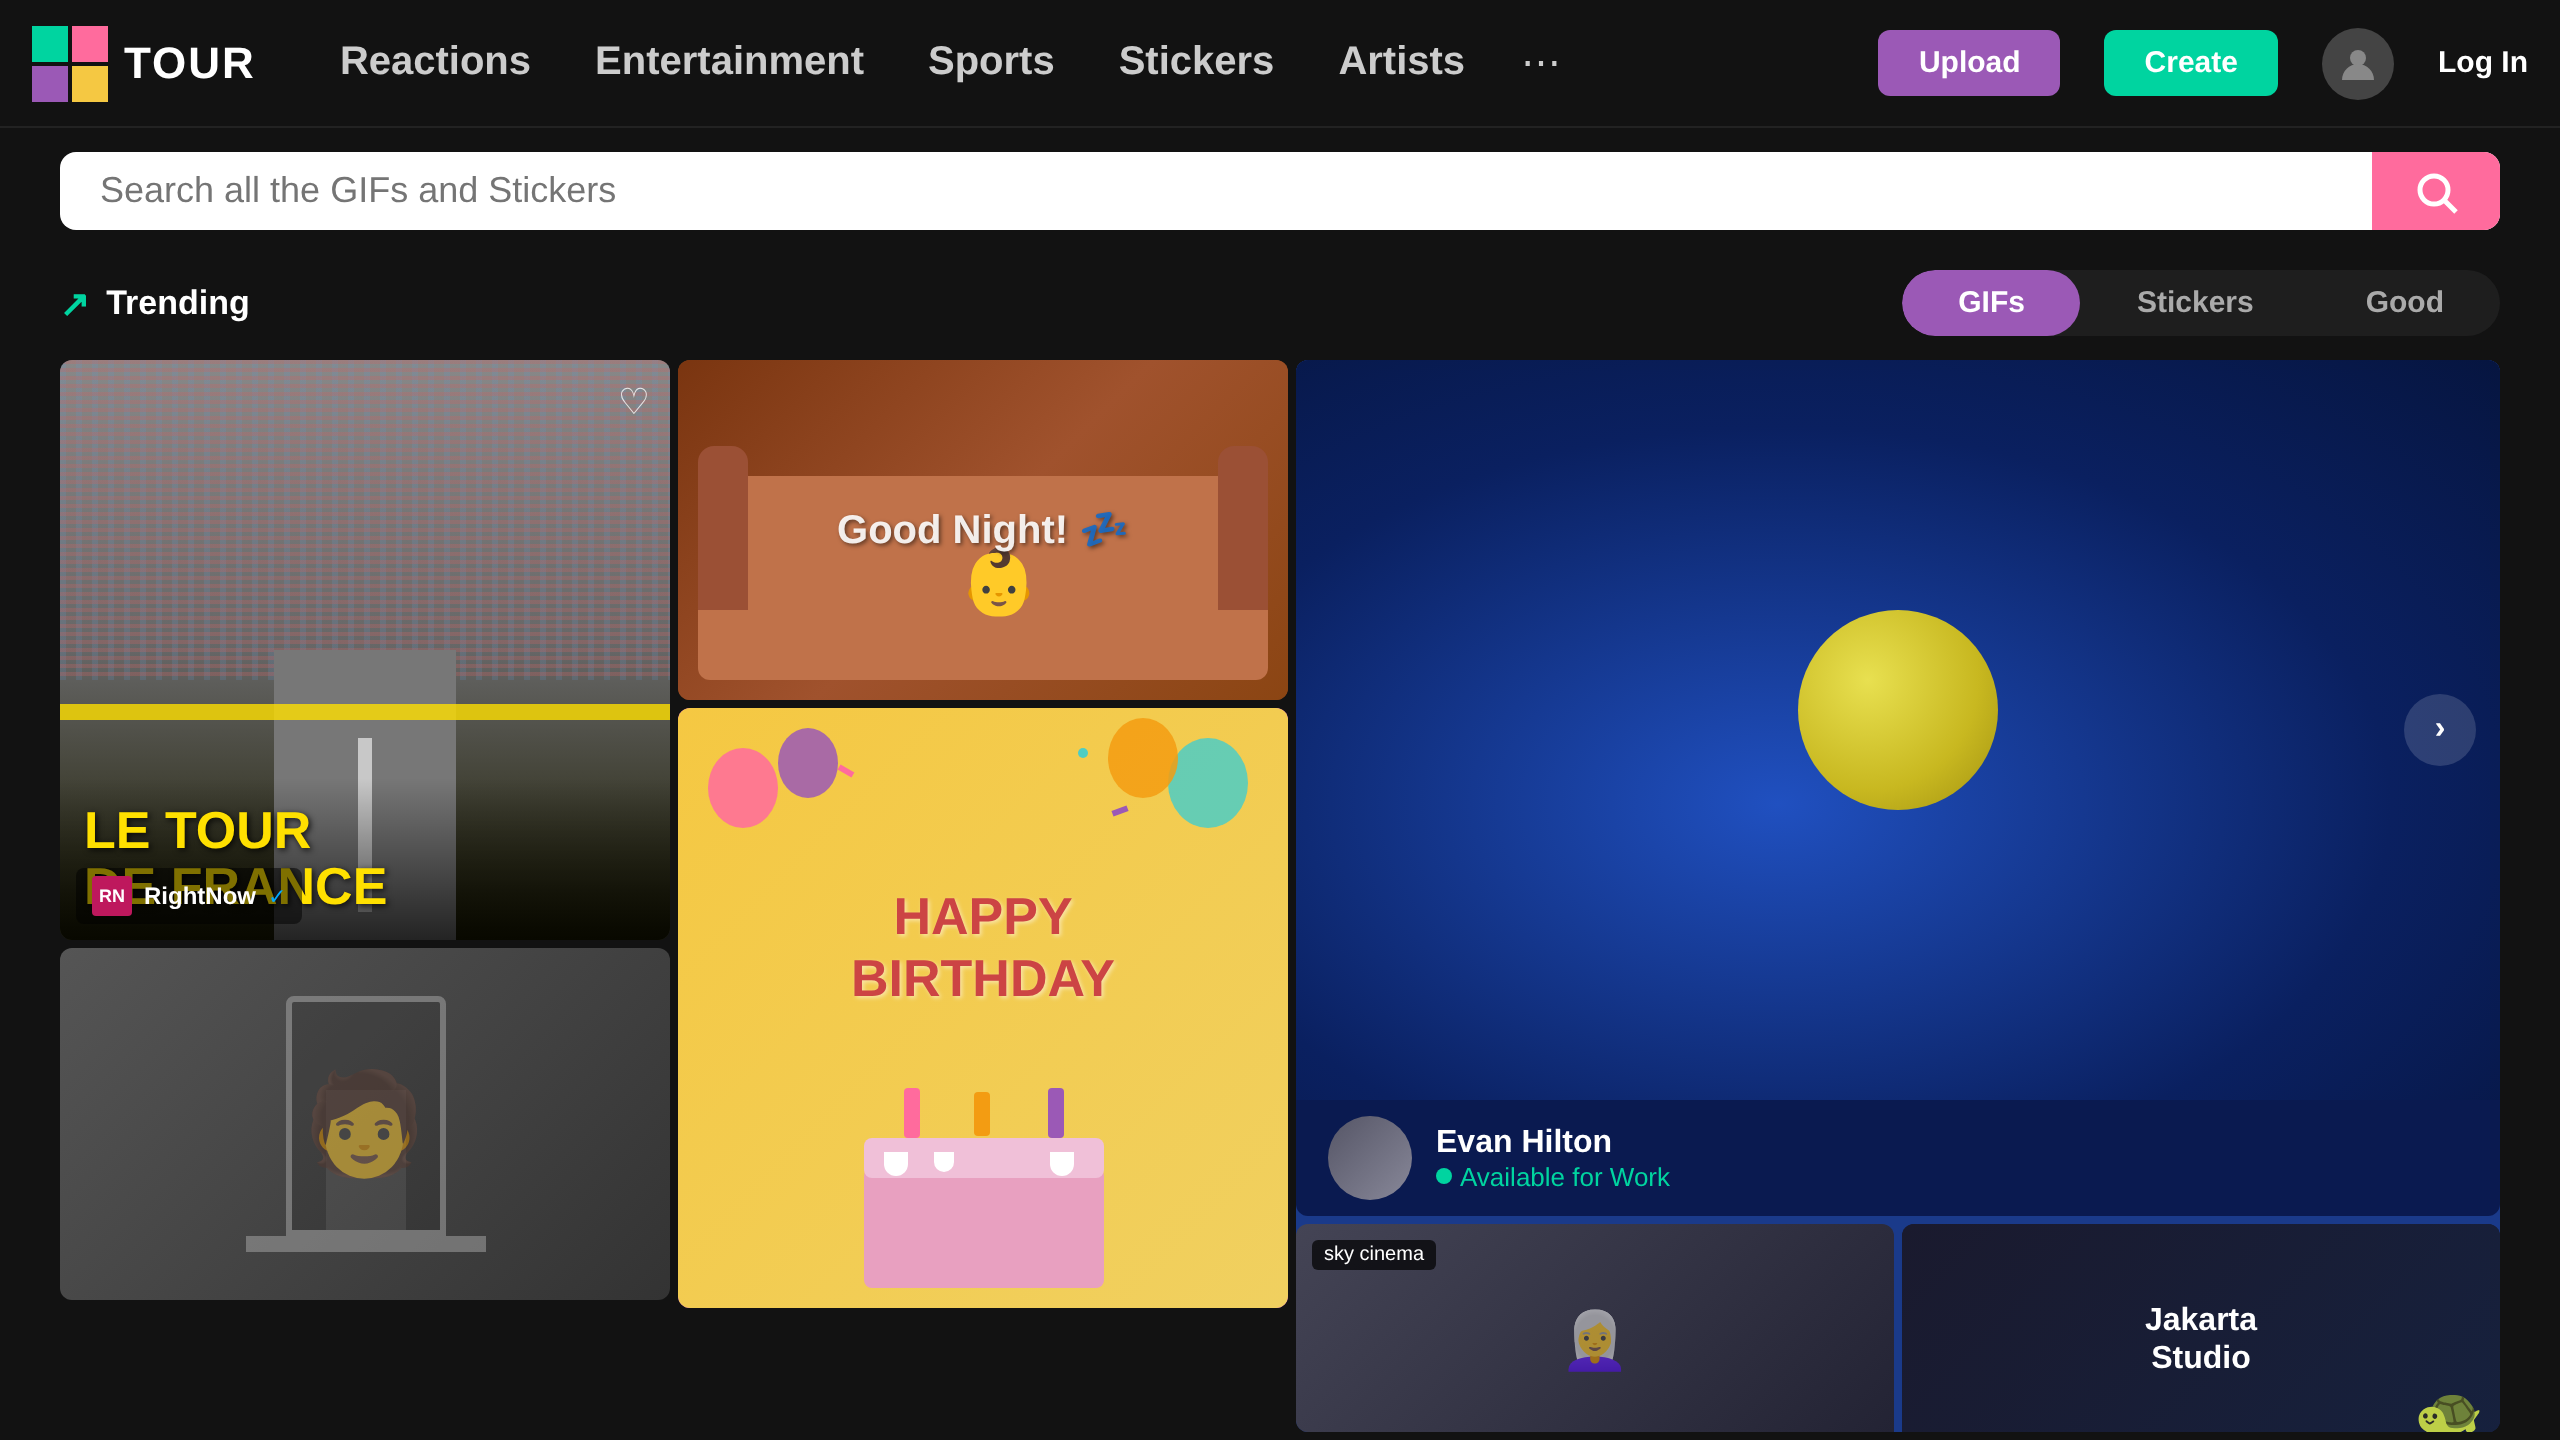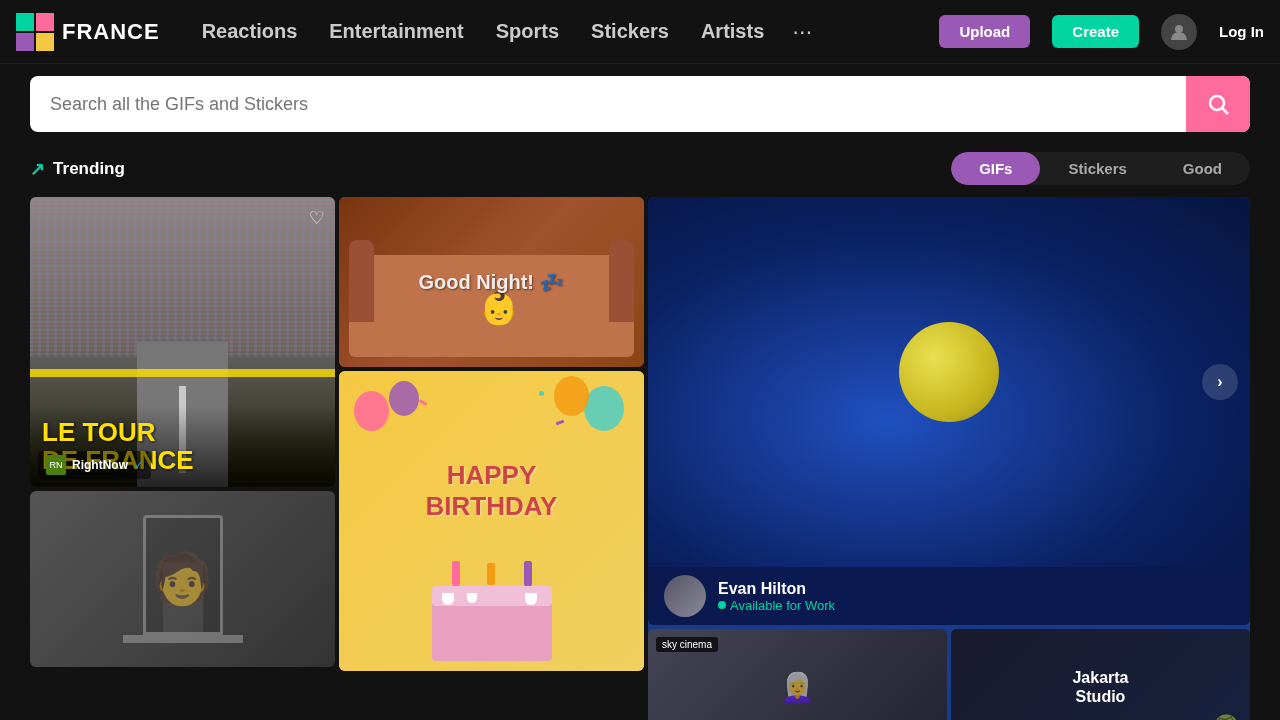--- a/index.html
+++ b/index.html
@@ -106,21 +106,21 @@
     }
 
     
     .search-bar {
       margin: 12px 30px 12px 30px;
       display: flex;
       align-items: center;
       background: #fff;
       border-radius: 8px;
       overflow: hidden;
-      height: 56px;
+      height: 39px;
     }
     .search-input {
       flex: 1;
       border: none;
       outline: none;
       font-size: 18px;
       padding: 0 20px;
       background: transparent;
       color: #333;
     }
@@ -242,27 +242,27 @@
       display: flex;
       align-items: center;
       gap: 6px;
       background: rgba(0,0,0,0.5);
       border-radius: 4px;
       padding: 4px 8px;
     }
     .attrib-logo {
       width: 20px;
       height: 20px;
-      background: #4d7c0f;
+      background: #be185d;
       border-radius: 2px;
       display: flex;
       align-items: center;
       justify-content: center;
       font-size: 9px;
-      font-weight: 400;
+      font-weight: 700;
       color: #fff;
     }
     .attrib-name {
       font-size: 12px;
       font-weight: 600;
       color: #fff;
     }
     .verified-icon {
       color: #00aaff;
       font-size: 11px;
@@ -475,21 +475,21 @@
 <body>
 
 <nav class="navbar">
   <a class="logo" href="#">
     <svg class="logo-box" viewBox="0 0 38 38" fill="none">
       <rect x="0" y="0" width="18" height="18" fill="#00d4a0"></rect>
       <rect x="20" y="0" width="18" height="18" fill="#ff6b9d"></rect>
       <rect x="0" y="20" width="18" height="18" fill="#9b59b6"></rect>
       <rect x="20" y="20" width="18" height="18" fill="#f5c842"></rect>
     </svg>
-    <span class="logo-text">FRANCE</span>
+    <span class="logo-text">TOUR</span>
   </a>
 
   <div class="nav-links">
     <a class="nav-link">Reactions</a>
     <a class="nav-link">Entertainment</a>
     <a class="nav-link">Sports</a>
     <a class="nav-link">Stickers</a>
     <a class="nav-link">Artists</a>
     <span class="nav-dots">⋯</span>
   </div>

